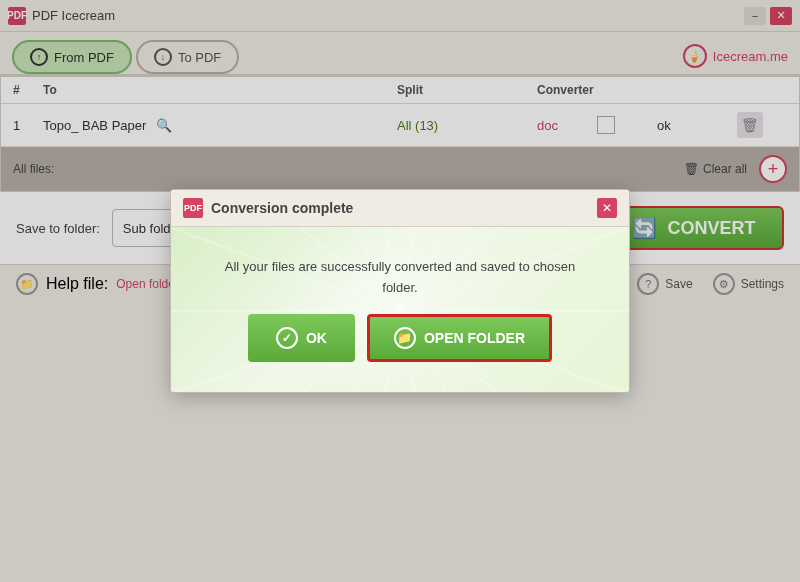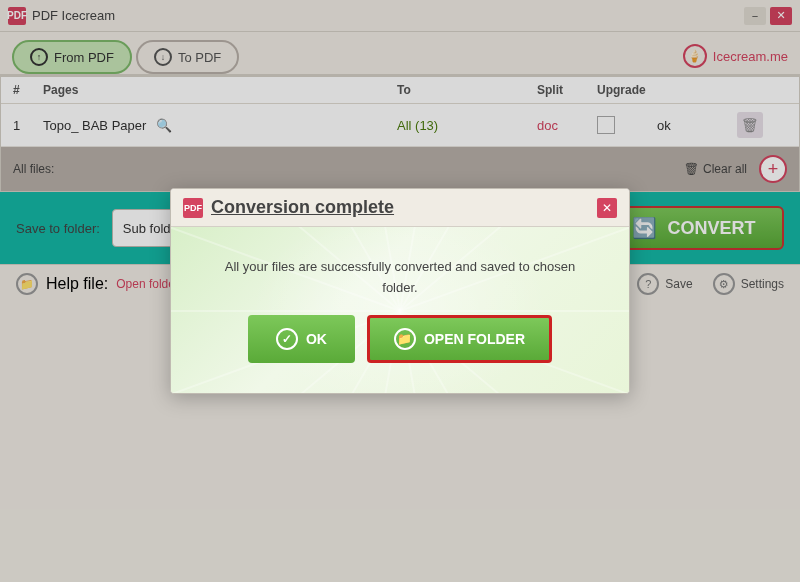--- a/index.html
+++ b/index.html
@@ -225,21 +225,21 @@
       align-items: center;
       justify-content: center;
     }
 
     
     .save-area {
       display: flex;
       align-items: center;
       padding: 14px 16px;
       gap: 12px;
-      background: #14b8a6;
+      background: #ffffff;
     }
     .save-label {
       font-size: 13px;
       color: #444;
       white-space: nowrap;
     }
     .folder-select {
       flex: 1;
       display: flex;
       align-items: center;
@@ -367,24 +367,23 @@
       background: #d44460;
       border-radius: 2px;
       display: flex;
       align-items: center;
       justify-content: center;
       color: white;
       font-size: 9px;
       font-weight: bold;
     }
     .modal-title-text {
-      font-size: 18px;
+      font-size: 14px;
       color: #444;
       font-weight: 600;
-      text-decoration: underline;
     }
     .modal-close-btn {
       width: 20px;
       height: 20px;
       background: #d44460;
       border: none;
       border-radius: 2px;
       color: white;
       font-size: 12px;
       cursor: pointer;
@@ -514,24 +513,23 @@
   <div class="icecream-link">
     <div class="icecream-icon">🍦</div>
     <span>Icecream.me</span>
   </div>
 </div>
 
 <div class="main-content">
 
   <div class="table-header">
     <span>#</span>
-    <span>Pages</span>
     <span>To</span>
     <span>Split</span>
-    <span>Upgrade</span>
+    <span>Converter</span>
     <span></span>
   </div>
 
   <div class="table-row">
     <span>1</span>
     <div class="filename-cell">
       <span>Topo_ BAB Paper</span>
       <span class="search-icon-sm">🔍</span>
     </div>
     <span>

